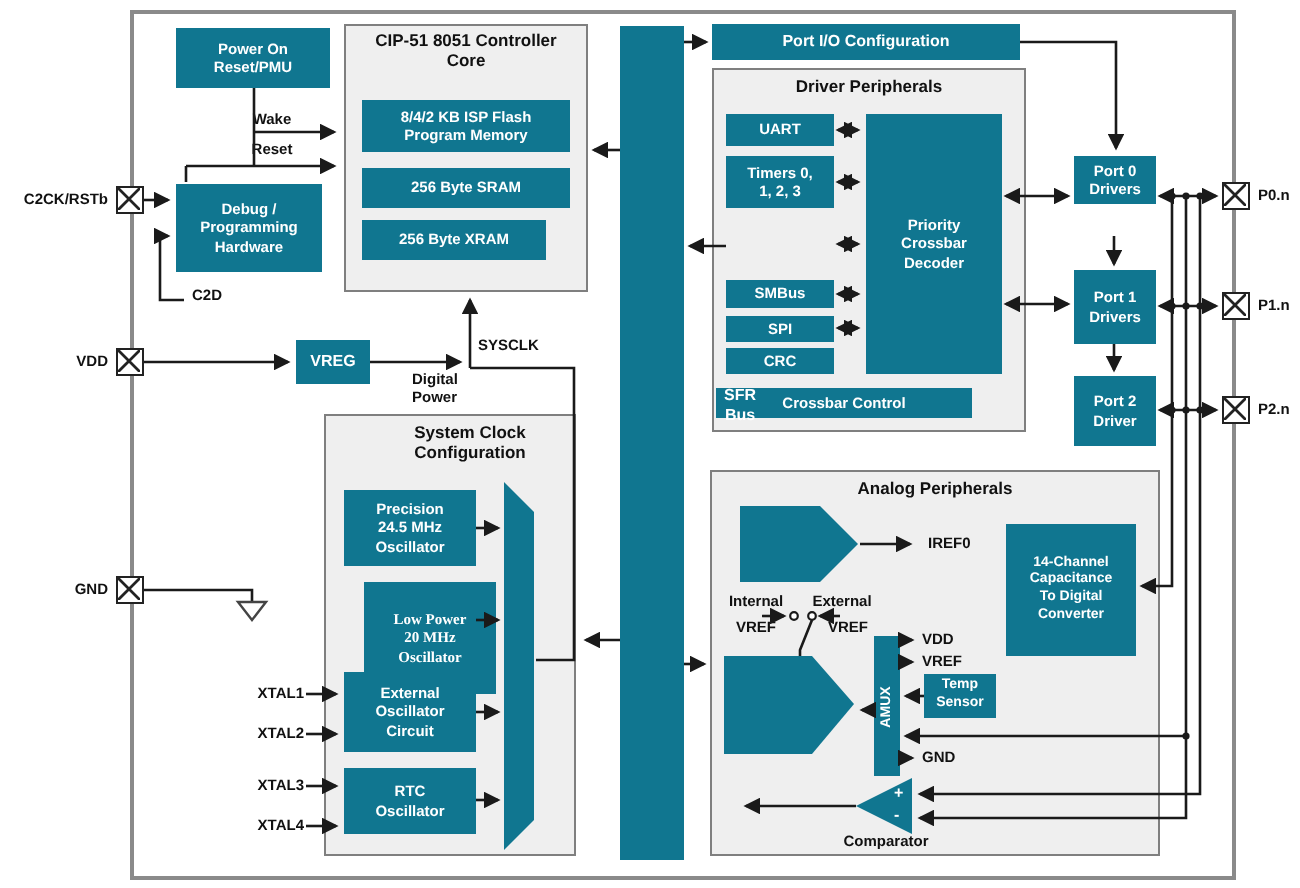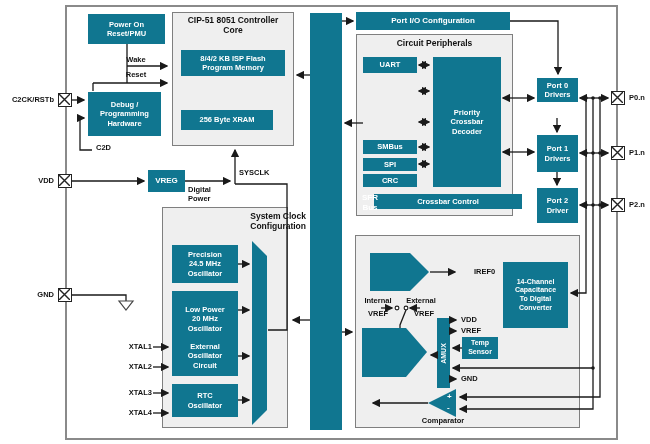--- a/index.html
+++ b/index.html
@@ -40,76 +40,80 @@
 Hardware</div>
   <div class="lbl ctr" style="left:116px;top:55px;width:40px;">Wake</div>
   <div class="lbl ctr" style="left:116px;top:70px;width:40px;">Reset</div>
   <div class="lbl" style="left:96px;top:143px;width:30px;">C2D</div>
 
   <div class="box" style="left:172px;top:12px;width:122px;height:134px;"></div>
   <div class="ttl" style="left:174px;top:15px;width:118px;">CIP-51 8051 Controller
 Core</div>
   <div class="blk" style="left:181px;top:50px;width:104px;height:26px;">8/4/2 KB ISP Flash
 Program Memory</div>
+  <div class="blk" style="left:181px;top:84px;width:104px;height:20px;">256 Byte SRAM</div>
   <div class="blk" style="left:181px;top:110px;width:92px;height:20px;">256 Byte XRAM</div>
 
   <div class="blk" style="left:148px;top:170px;width:37px;height:22px;font-size:8px;">VREG</div>
-  <div class="lbl" style="left:188px;top:185px;width:42px;">Digital
+  <div class="lbl" style="left:206px;top:185px;width:42px;">Digital
 Power</div>
   <div class="lbl" style="left:239px;top:168px;width:48px;">SYSCLK</div>
 
   <div class="box" style="left:162px;top:207px;width:126px;height:221px;"></div>
-  <div class="ttl" style="left:164px;top:211px;width:142px;text-align:right;">System Clock
+  <div class="ttl" style="left:164px;top:211px;width:142px;">System Clock
 Configuration</div>
   <div class="blk" style="left:172px;top:245px;width:66px;height:38px;">Precision
 24.5 MHz
 Oscillator</div>
-  <div class="blk" style="left:172px;top:291px;width:66px;height:56px;">Low Power
+  <div class="blk" style="left:182px;top:291px;width:66px;height:56px;font-family:Liberation Serif, serif;">Low Power
 20 MHz
 Oscillator</div>
   <div class="blk" style="left:172px;top:336px;width:66px;height:40px;">External
 Oscillator
 Circuit</div>
   <div class="blk" style="left:172px;top:384px;width:66px;height:33px;">RTC
 Oscillator</div>
 
   <div class="lbl rgt" style="left:108px;top:342px;width:44px;">XTAL1</div>
   <div class="lbl rgt" style="left:108px;top:362px;width:44px;">XTAL2</div>
   <div class="lbl rgt" style="left:108px;top:388px;width:44px;">XTAL3</div>
   <div class="lbl rgt" style="left:108px;top:408px;width:44px;">XTAL4</div>
 
   <div class="blk" style="left:310px;top:13px;width:32px;height:417px;"></div>
   <div class="busText" style="left:310px;top:193px;width:32px;padding-left:44px;">SFR
 Bus</div>
 
   <div class="blk" style="left:356px;top:12px;width:154px;height:18px;font-size:8px;">Port I/O Configuration</div>
 
   <div class="box" style="left:356px;top:34px;width:157px;height:182px;"></div>
-  <div class="ttl" style="left:358px;top:38px;width:153px;">Circuit Peripherals</div>
+  <div class="ttl" style="left:358px;top:38px;width:153px;">Driver Peripherals</div>
   <div class="blk" style="left:363px;top:57px;width:54px;height:16px;">UART</div>
+  <div class="blk" style="left:363px;top:78px;width:54px;height:26px;">Timers 0,
+1, 2, 3</div>
   <div class="blk" style="left:363px;top:140px;width:54px;height:14px;">SMBus</div>
   <div class="blk" style="left:363px;top:158px;width:54px;height:13px;">SPI</div>
   <div class="blk" style="left:363px;top:174px;width:54px;height:13px;">CRC</div>
   <div class="blk" style="left:433px;top:57px;width:68px;height:130px;">Priority
 Crossbar
 Decoder</div>
-  <div class="blk" style="left:374px;top:194px;width:148px;height:15px;">Crossbar Control</div>
+  <div class="blk" style="left:358px;top:194px;width:128px;height:15px;">Crossbar Control</div>
 
   <div class="blk" style="left:537px;top:78px;width:41px;height:24px;">Port 0
 Drivers</div>
   <div class="blk" style="left:537px;top:135px;width:41px;height:37px;">Port 1
 Drivers</div>
   <div class="blk" style="left:537px;top:188px;width:41px;height:35px;">Port 2
 Driver</div>
 
   <div class="box" style="left:355px;top:235px;width:225px;height:193px;"></div>
+  <div class="ttl" style="left:357px;top:239px;width:221px;">Analog Peripherals</div>
 
   <div class="shapeTxt" style="left:368px;top:254px;width:46px;height:36px;">6-bit
 IREF</div>
-  <div class="lbl" style="left:464px;top:267px;width:36px;margin-left:10px;">IREF0</div>
+  <div class="lbl" style="left:464px;top:267px;width:36px;">IREF0</div>
   <div class="blk" style="left:503px;top:262px;width:65px;height:66px;font-size:7px;">14-Channel
 Capacitance
 To Digital
 Converter</div>
 
   <div class="lbl ctr" style="left:360px;top:296px;width:36px;">Internal</div>
   <div class="lbl ctr" style="left:402px;top:296px;width:38px;">External</div>
   <div class="lbl ctr" style="left:362px;top:309px;width:32px;">VREF</div>
   <div class="lbl ctr" style="left:408px;top:309px;width:32px;">VREF</div>
 

